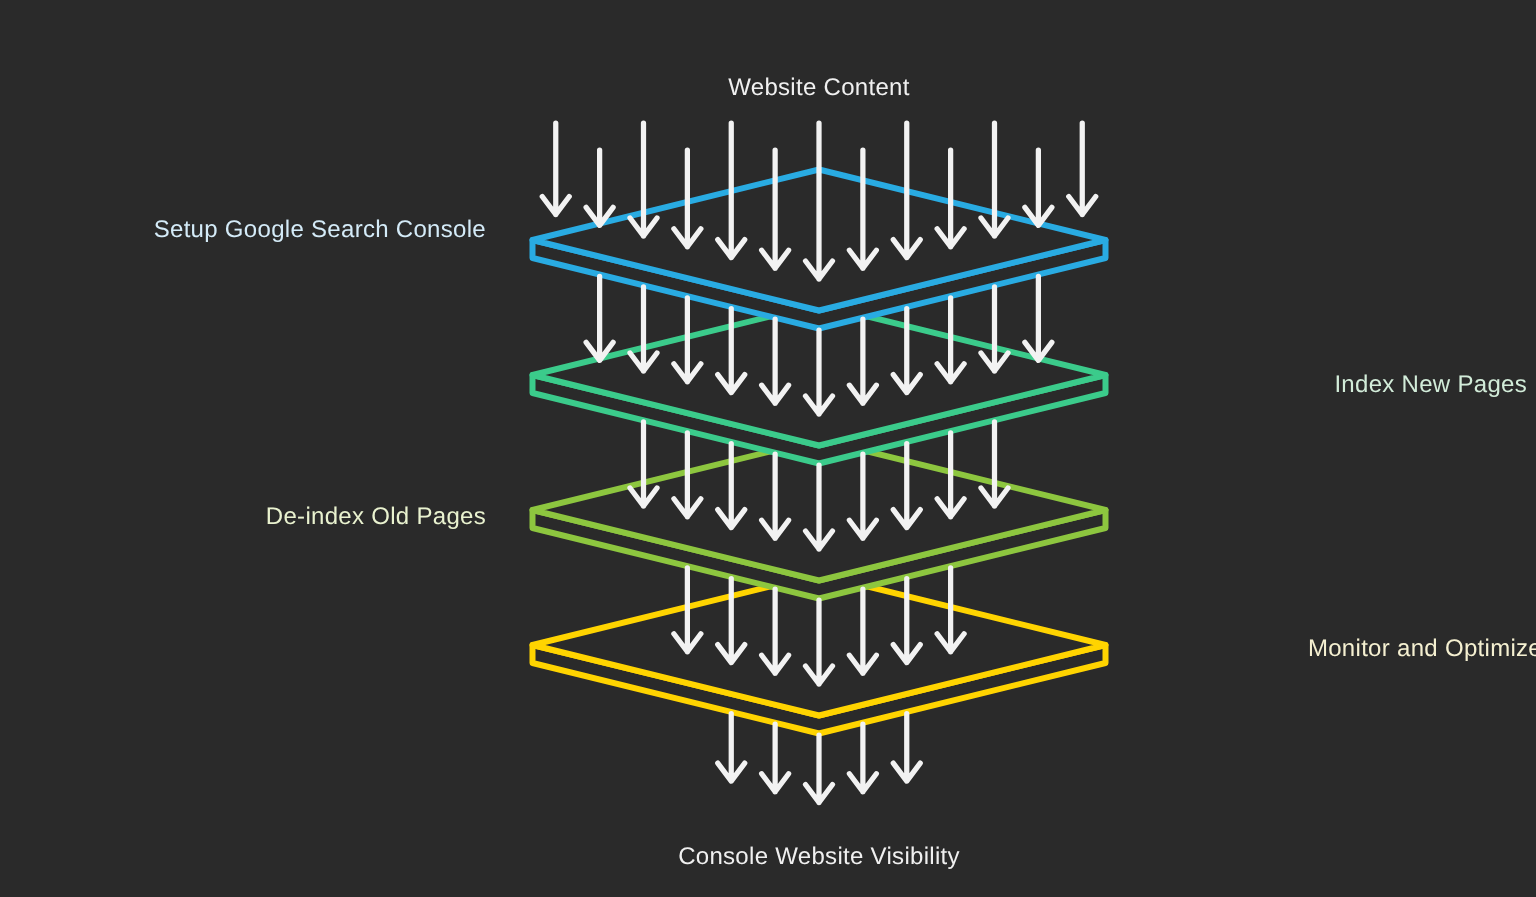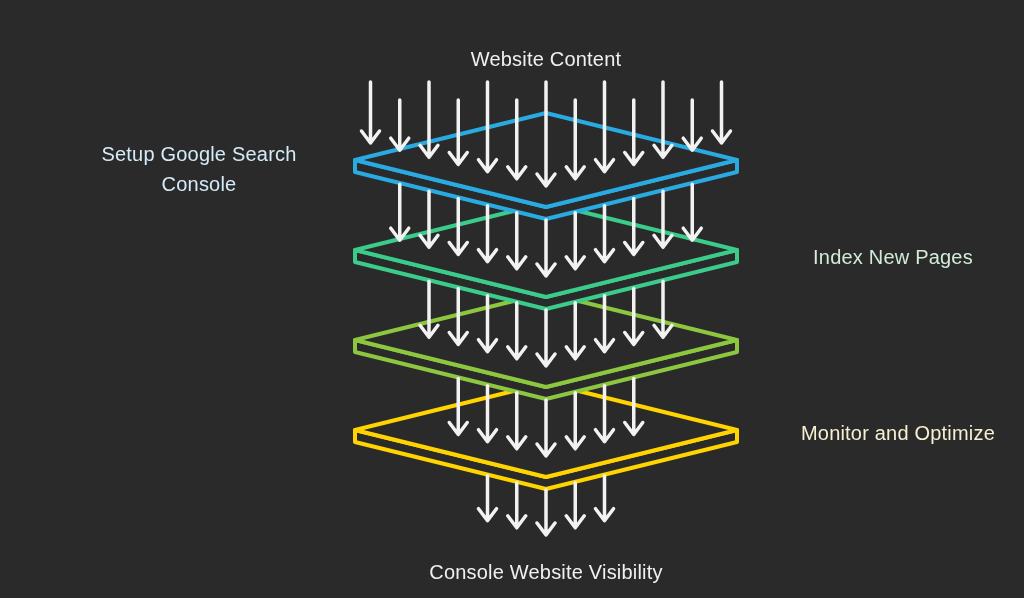--- a/index.html
+++ b/index.html
@@ -6,27 +6,27 @@
   #stage{
     position:relative;
     width:1024px;height:598px;
     background:#2a2a2a;
     overflow:hidden;
     font-family:"Liberation Sans", sans-serif;
   }
   #diagram{position:absolute;left:0;top:0;}
   .lbl{
     position:absolute;
-    font-size:20px;
+    font-size:16px;
     line-height:30px;
     letter-spacing:0.2px;
   }
   .lbl.center{left:196px;width:700px;text-align:center;}
   .lbl.right-align{text-align:right;}
-  .lbl.left-align{text-align:center;}
+  .lbl.left-align{text-align:right;}
 </style>
 </head>
 <body>
 
 <div id="stage" style="background: rgb(42, 42, 42);">
 
   <svg id="diagram" width="1024" height="598" viewBox="0 0 1024 598">
       <g>
         <path d="M 355 430 L 546 477 L 737 430 L 737 442 L 546 489 L 355 442 Z" fill="#2a2a2a" stroke="#ffd400" stroke-width="4" stroke-linejoin="round"></path>
         <path d="M 546 383 L 737 430 L 546 477 L 355 430 Z" fill="#2a2a2a" stroke="#ffd400" stroke-width="4" stroke-linejoin="round"></path>
@@ -97,21 +97,22 @@
           <path d="M 516.75 482.8 L 516.75 527.8 M 507.75 515.8 L 516.75 527.8 L 525.75 515.8"></path>
           <path d="M 546 490.0 L 546 535.0 M 537 523.0 L 546 535.0 L 555 523.0"></path>
           <path d="M 575.25 482.8 L 575.25 527.8 M 566.25 515.8 L 575.25 527.8 L 584.25 515.8"></path>
           <path d="M 604.5 475.7 L 604.5 520.7 M 595.5 508.7 L 604.5 520.7 L 613.5 508.7"></path>
         </g>
       </g>
     </svg>
 
   <div class="lbl center" id="title" style="top: 44px; color: rgb(240, 240, 240);">Website Content</div>
 
-  <div class="lbl right-align" id="label-setup" style="right: 700px; top: 139px; width: 250px; color: rgb(212, 235, 248); text-align: center;">Setup Google Search Console</div>
+  <div class="lbl right-align" id="label-setup" style="right: 700px; top: 139px; width: 250px; color: rgb(212, 235, 248);">Setup Google Search Console</div>
 
   <div class="lbl left-align" id="label-index" style="left: 768px; top: 242px; width: 250px; color: rgb(210, 236, 217);">Index New Pages</div>
 
+  <div class="lbl right-align" id="label-deindex" style="right: 700px; top: 330px; width: 280px; color: rgb(233, 242, 207);">De-index Old Pages</div>
 
   <div class="lbl left-align" id="label-monitor" style="left: 768px; top: 418px; width: 260px; color: rgb(245, 240, 209);">Monitor and Optimize</div>
 
   <div class="lbl center" id="footer" style="top: 557px; color: rgb(240, 240, 240);">Console Website Visibility</div>
 </div>
 
 </body></html>

